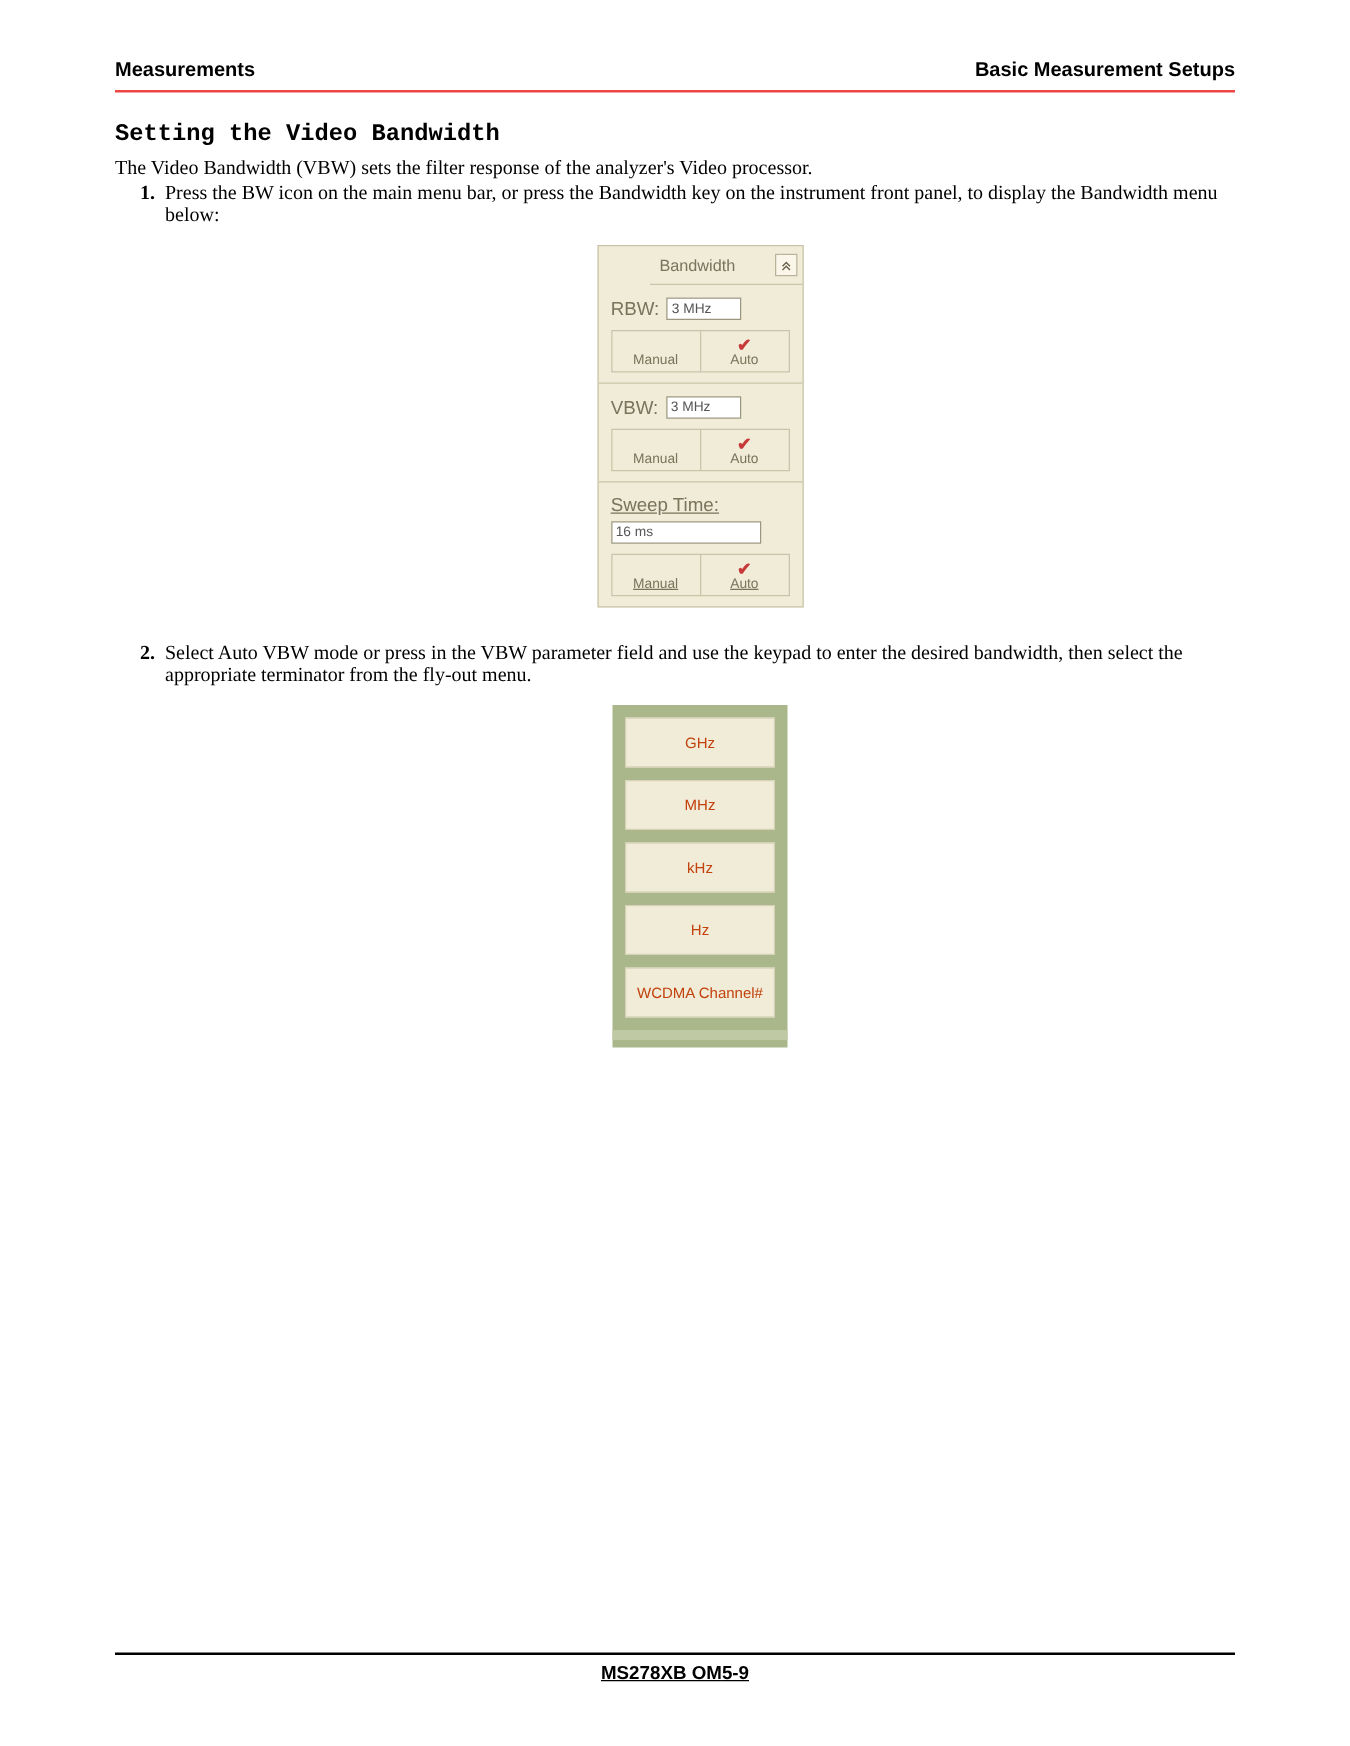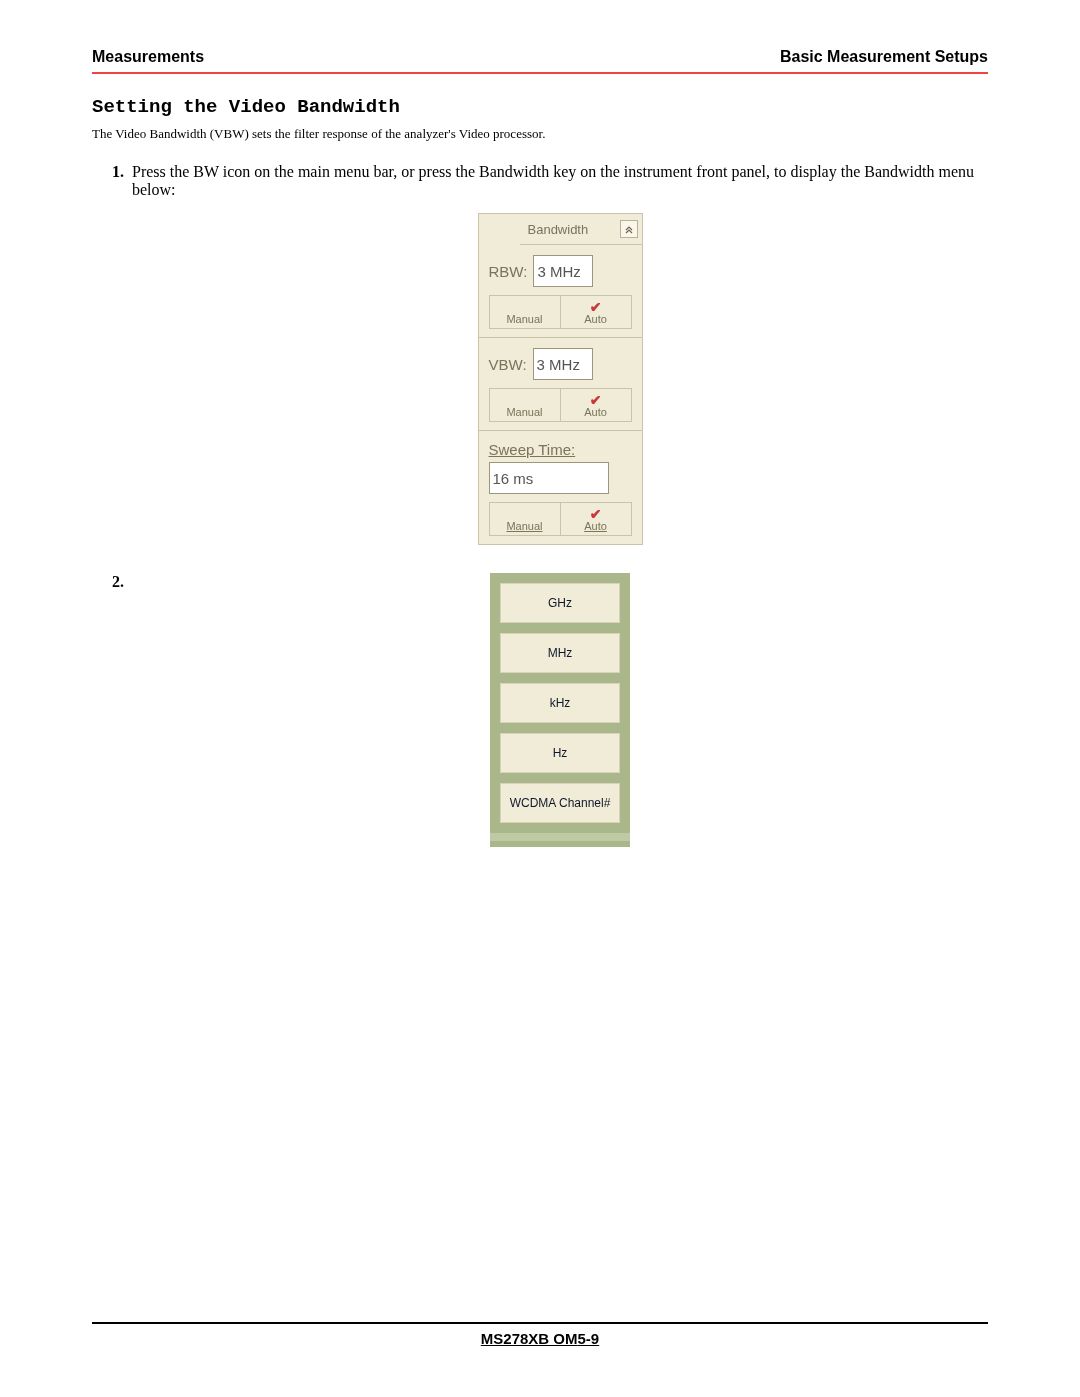--- a/index.html
+++ b/index.html
@@ -28,22 +28,22 @@
     margin-bottom: 22px;
   }
   .section-title {
     font-family: Liberation Mono, monospace;
     font-weight: bold;
     font-size: 19px;
     margin-bottom: 8px;
   }
   .intro {
     font-family: 'Century Schoolbook', Georgia, serif;
-    font-size: 13px;
-    margin-bottom: 21px;
+    font-size: 16px;
+    margin-bottom: 2px;
   }
   ol.steps {
     list-style: none;
     padding-left: 40px;
   }
   ol.steps > li {
     font-family: 'Century Schoolbook', Georgia, serif;
     font-size: 16px;
     margin-bottom: 10px;
     position: relative;
@@ -96,22 +96,22 @@
     align-items: center;
     gap: 6px;
     margin-bottom: 8px;
   }
   .field-label { font-size: 15px; min-width: 36px; }
   .field-input {
     border: 1px solid #9c967e;
     background: #ffffff;
     height: 18px;
     width: 60px;
-    font-size: 15px;
-    padding: 15px 3px;
+    font-size: 11px;
+    padding: 1px 3px;
     font-family: Tahoma, Arial, sans-serif;
     color: #555;
   }
   .field-input.wide { width: 120px; }
   .mode-box {
     border: 1px solid #c9c3a8;
     display: flex;
     height: 34px;
   }
   .mode-half {
@@ -144,21 +144,21 @@
     gap: 10px;
   }
   .flyout-btn {
     background: #f0ecd8;
     border: 1px solid #d7d2b8;
     height: 40px;
     display: flex;
     align-items: center;
     justify-content: center;
     font-size: 12px;
-    color: #0f172a;
+    color: #c2410c;
   }
   .flyout-sep {
     height: 8px;
     background: #bfc9a3;
     margin: 0 -10px;
   }
 
   .footer-row {
     position: absolute;
     bottom: 50px;
@@ -251,20 +251,21 @@
               </div>
             </div>
           </div>
 
         </div>
       </div>
     </li>
 
     <li>
       <span class="num">2.</span>
+      <span>Select Auto VBW mode or press in the VBW parameter field and use the keypad to enter the desired bandwidth, then select the appropriate terminator from the fly-out menu.</span>
 
       <div class="figure-wrap">
         <div class="flyout">
           <div class="flyout-btn">
               <span>GHz</span>
             </div>
           <div class="flyout-btn">
               <span>MHz</span>
             </div>
           <div class="flyout-btn">

